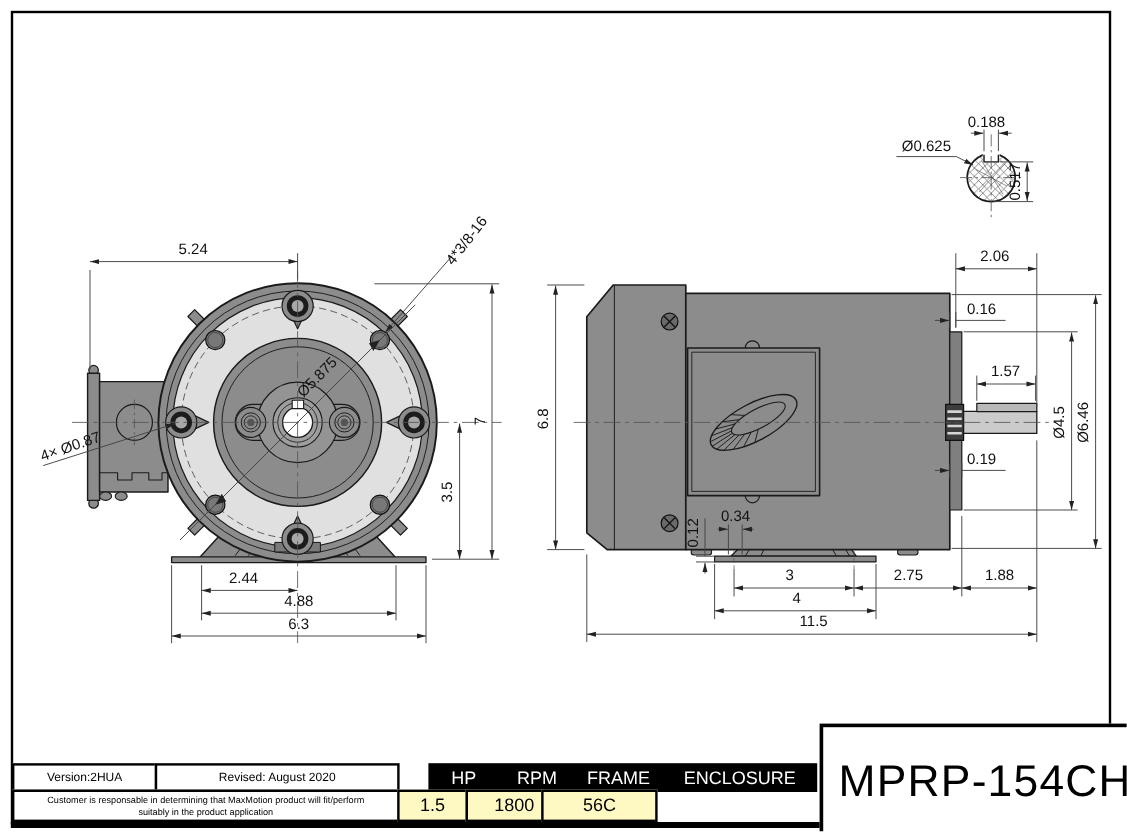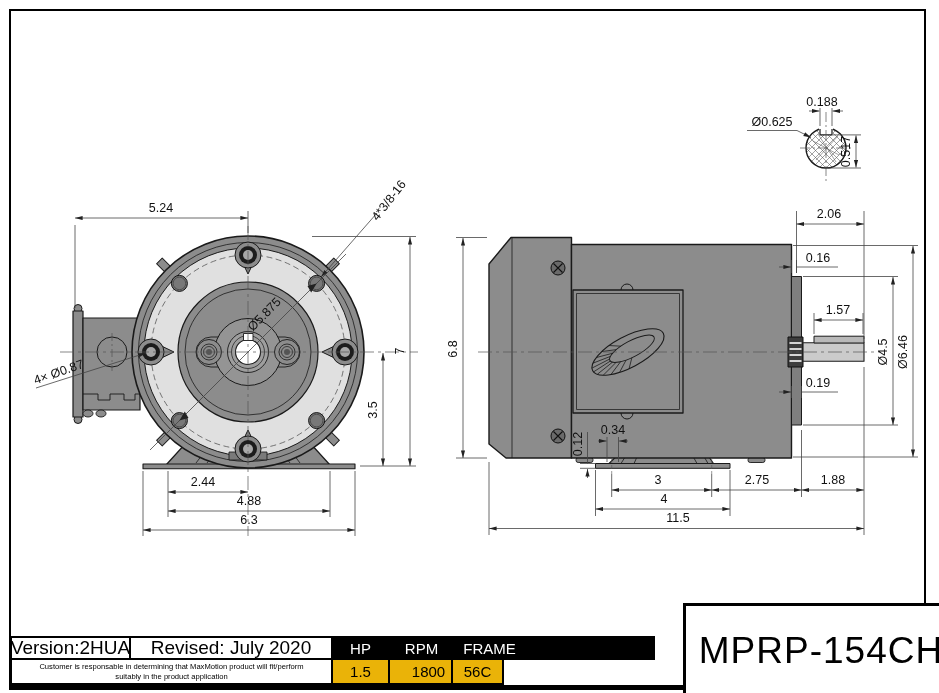--- a/index.html
+++ b/index.html
@@ -4,26 +4,26 @@
 <style>
   html,body{margin:0;padding:0;background:#fff;}
   .page{position:relative;width:939px;height:693px;background:#fff;overflow:hidden;
         font-family:"Liberation Sans",sans-serif;}
   .frame{position:absolute;left:9px;top:9px;width:917px;height:678px;
          border:2.5px solid #000;box-sizing:border-box;}
   svg text{font-family:"Liberation Sans",sans-serif;}
   .dimtxt{font-size:12.5px;fill:#111;}
   .cell{position:absolute;background:#fff;border:2px solid #000;box-sizing:border-box;
         display:flex;align-items:center;justify-content:center;}
-  .tb-text{font-size:19px;color:#000;text-align:right;}
+  .tb-text{font-size:10px;color:#000;text-align:right;}
   .disc{font-size:7.6px;line-height:1.3;text-align:right;color:#000;}
-  .black-band{position:absolute;background:#000;display:flex;box-sizing:border-box;}
+  .black-band{position:absolute;background:#000;display:flex;box-sizing:border-box;margin-left:26px;}
   .band-cell{color:#fff;font-size:15px;display:flex;align-items:center;justify-content:center;}
   .val-row{position:absolute;display:flex;box-sizing:border-box;}
-  .val-cell{background:#eab308;border:2px solid #000;box-sizing:border-box;margin-left:-2px;
+  .val-cell{background:#fef9c3;border:2px solid #000;box-sizing:border-box;margin-left:-2px;
             display:flex;align-items:center;justify-content:center;font-size:15px;color:#000;}
   .val-cell:first-child{margin-left:0;}
   .bottom-strip{position:absolute;background:#000;}
   .model-box{position:absolute;background:#fff;border:3px solid #000;box-sizing:border-box;
              display:flex;align-items:center;justify-content:center;}
   .model-text{font-size:37px;color:#000;letter-spacing:1px;}
 </style>
 </head>
 <body>
 
@@ -330,36 +330,37 @@
         <line x1="856" y1="135.4" x2="856" y2="167.5" marker-start="url(#arr)" marker-end="url(#arr)"></line>
         <text class="dimtxt" text-anchor="middle" stroke="none" transform="translate(850,151.5) rotate(-90)">0.517</text>
       </g>
     </g>
   </svg>
 
   <div class="cell" style="left:10px;top:636px;width:121px;height:24px;">
     <span class="tb-text">Version:2HUA</span>
   </div>
   <div class="cell" style="left:129px;top:636px;width:204px;height:24px;">
-    <span class="tb-text">Revised: July 2020</span>
+    <span class="tb-text">Revised: August 2020</span>
   </div>
   <div class="cell" style="left:10px;top:658px;width:323px;height:27px;flex-direction:column;">
     <div class="disc">Customer is responsable in determining that MaxMotion product will fit/perform</div>
     <div class="disc">suitably in the product application</div>
   </div>
 
   <div class="black-band" style="left:331px;top:636px;width:324px;height:24px;">
     <div class="band-cell" style="width:59px;">HP</div>
     <div class="band-cell" style="width:63px;">RPM</div>
     <div class="band-cell" style="width:73px;">FRAME</div>
+    <div class="band-cell" style="width:129px;">ENCLOSURE</div>
   </div>
   <div class="val-row" style="left:331px;top:658px;height:27px;">
     <div class="val-cell" style="width:59px;">1.5</div>
     <div class="val-cell" style="width:65px;padding-left:16px;">1800</div>
-    <div class="val-cell" style="width:53px;">56C</div>
+    <div class="val-cell" style="width:97px;">56C</div>
   </div>
 
   <div class="bottom-strip" style="left:9px;top:684.5px;width:918px;height:5.5px;"></div>
 
   <div class="model-box" style="left:683px;top:603px;width:276px;height:95px;">
     <span class="model-text">MPRP-154CH</span>
   </div>
 </div>
 
 </body></html>

